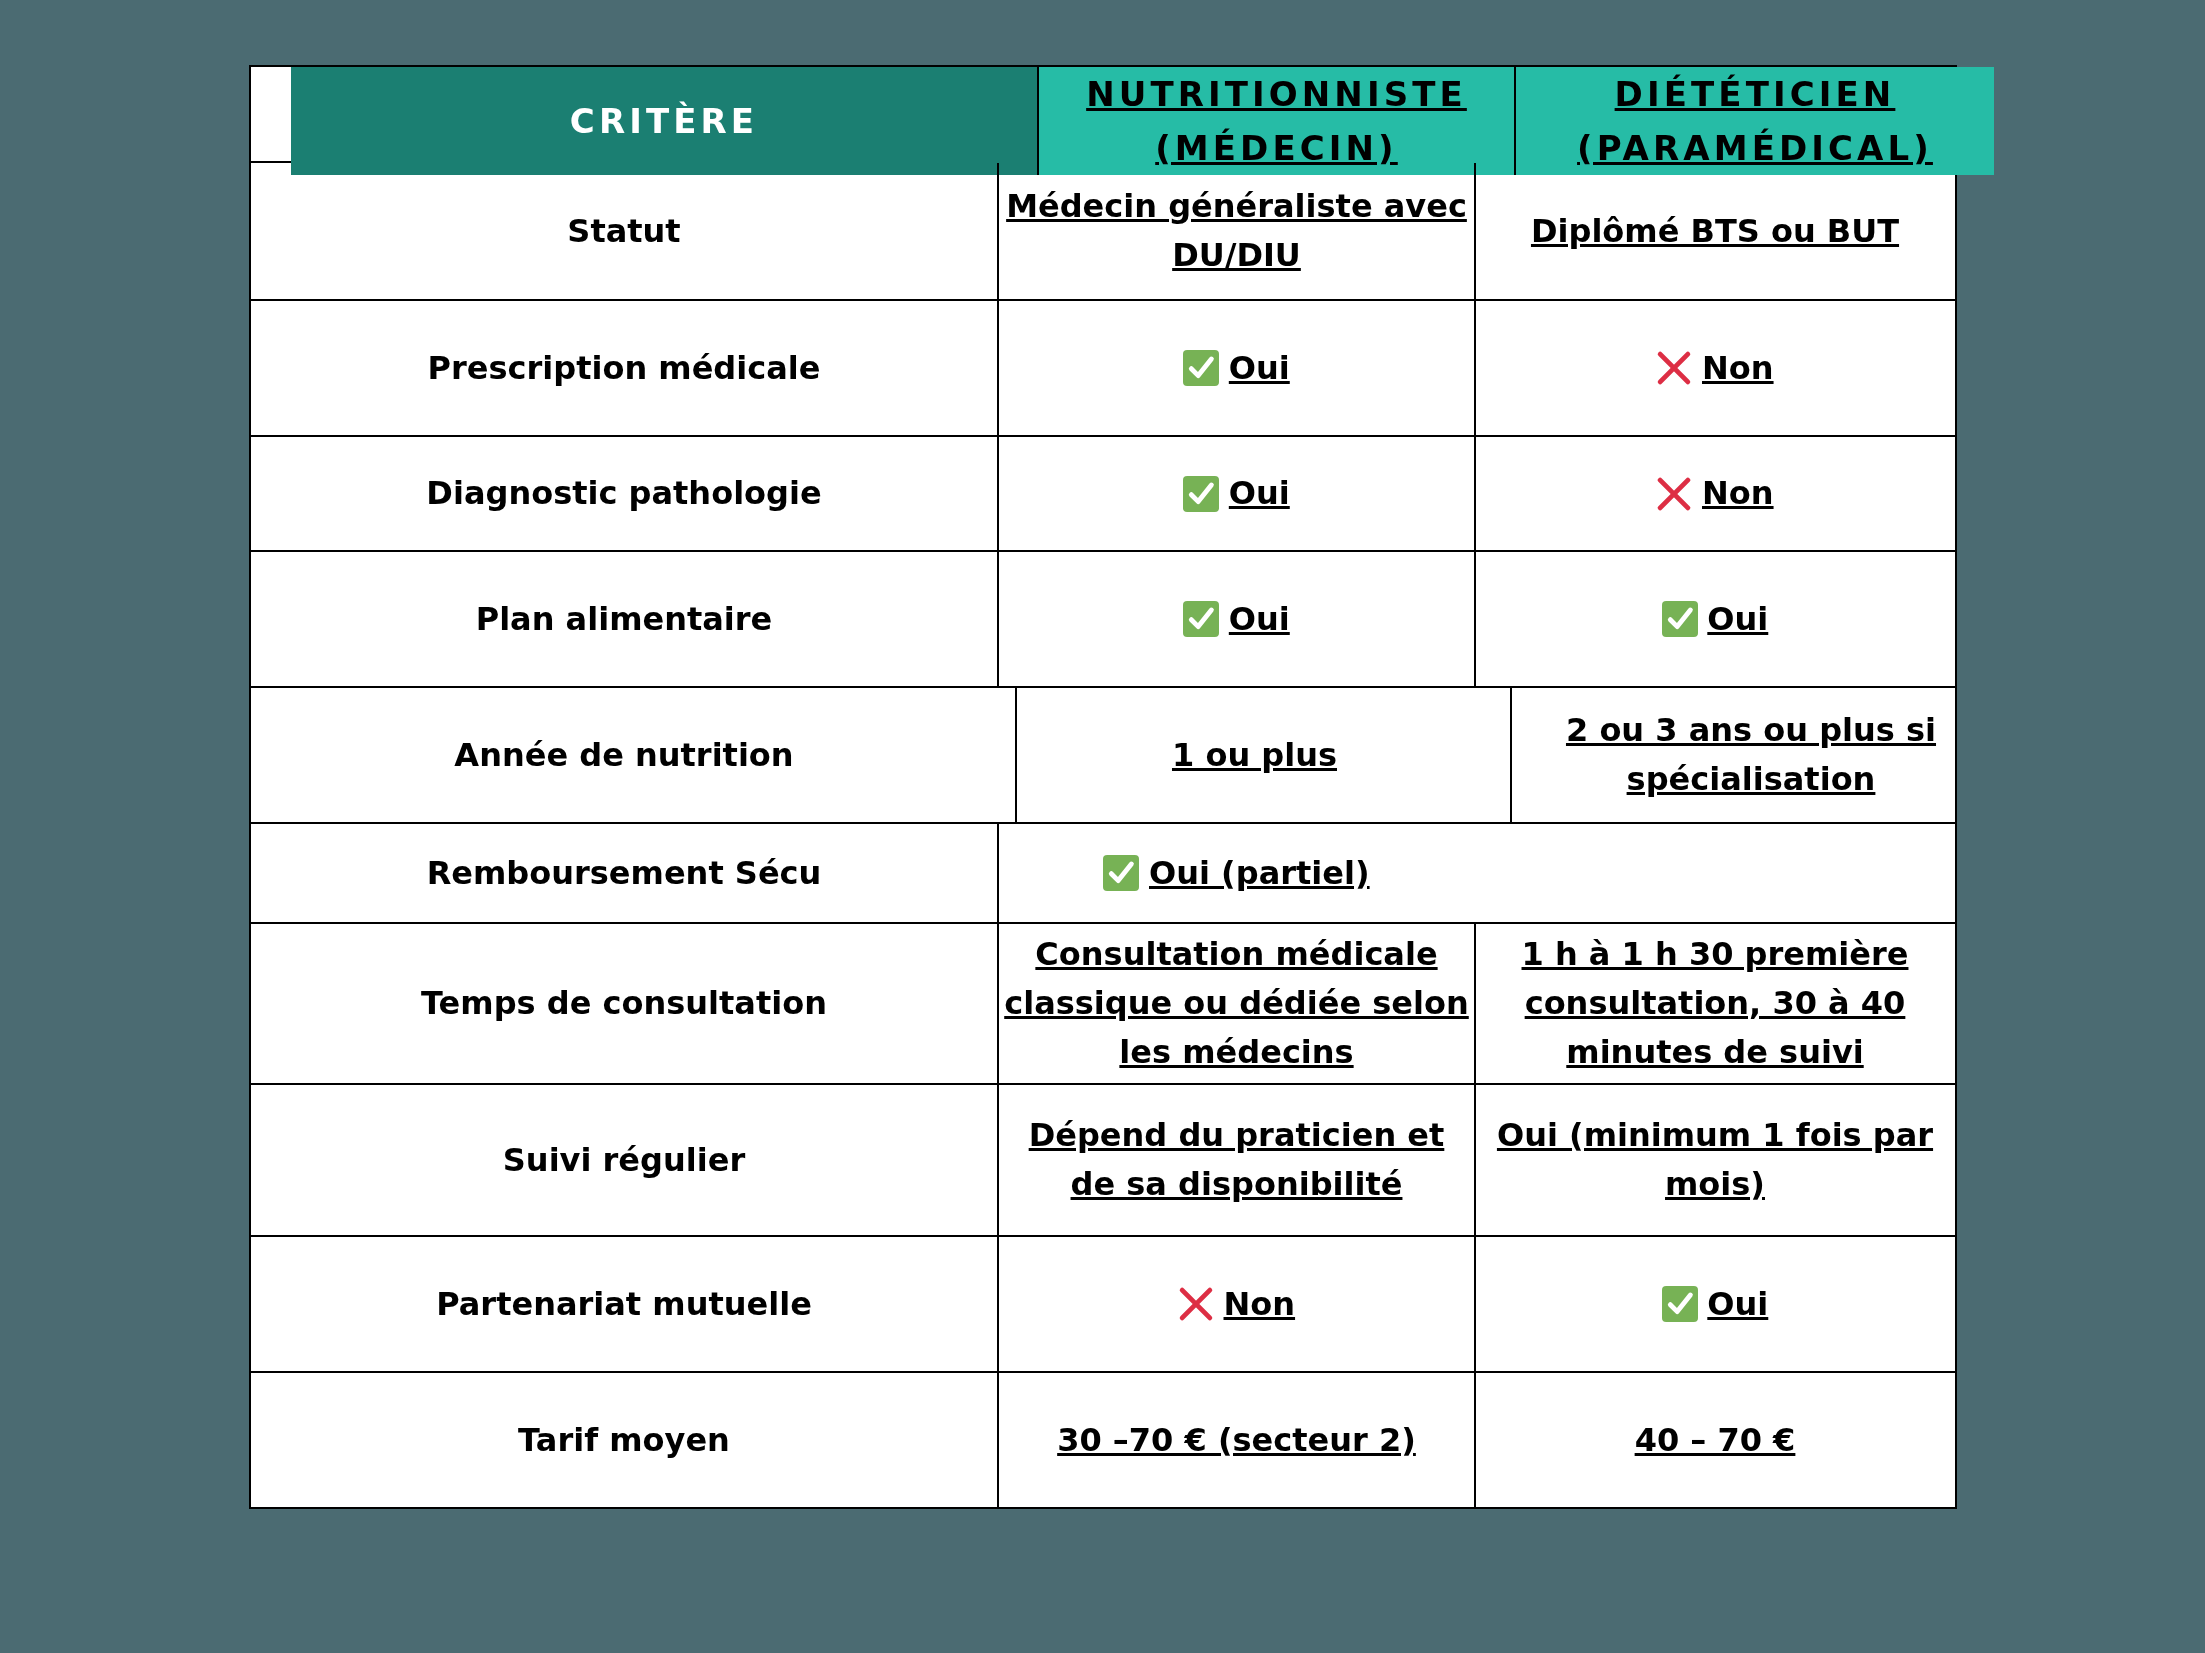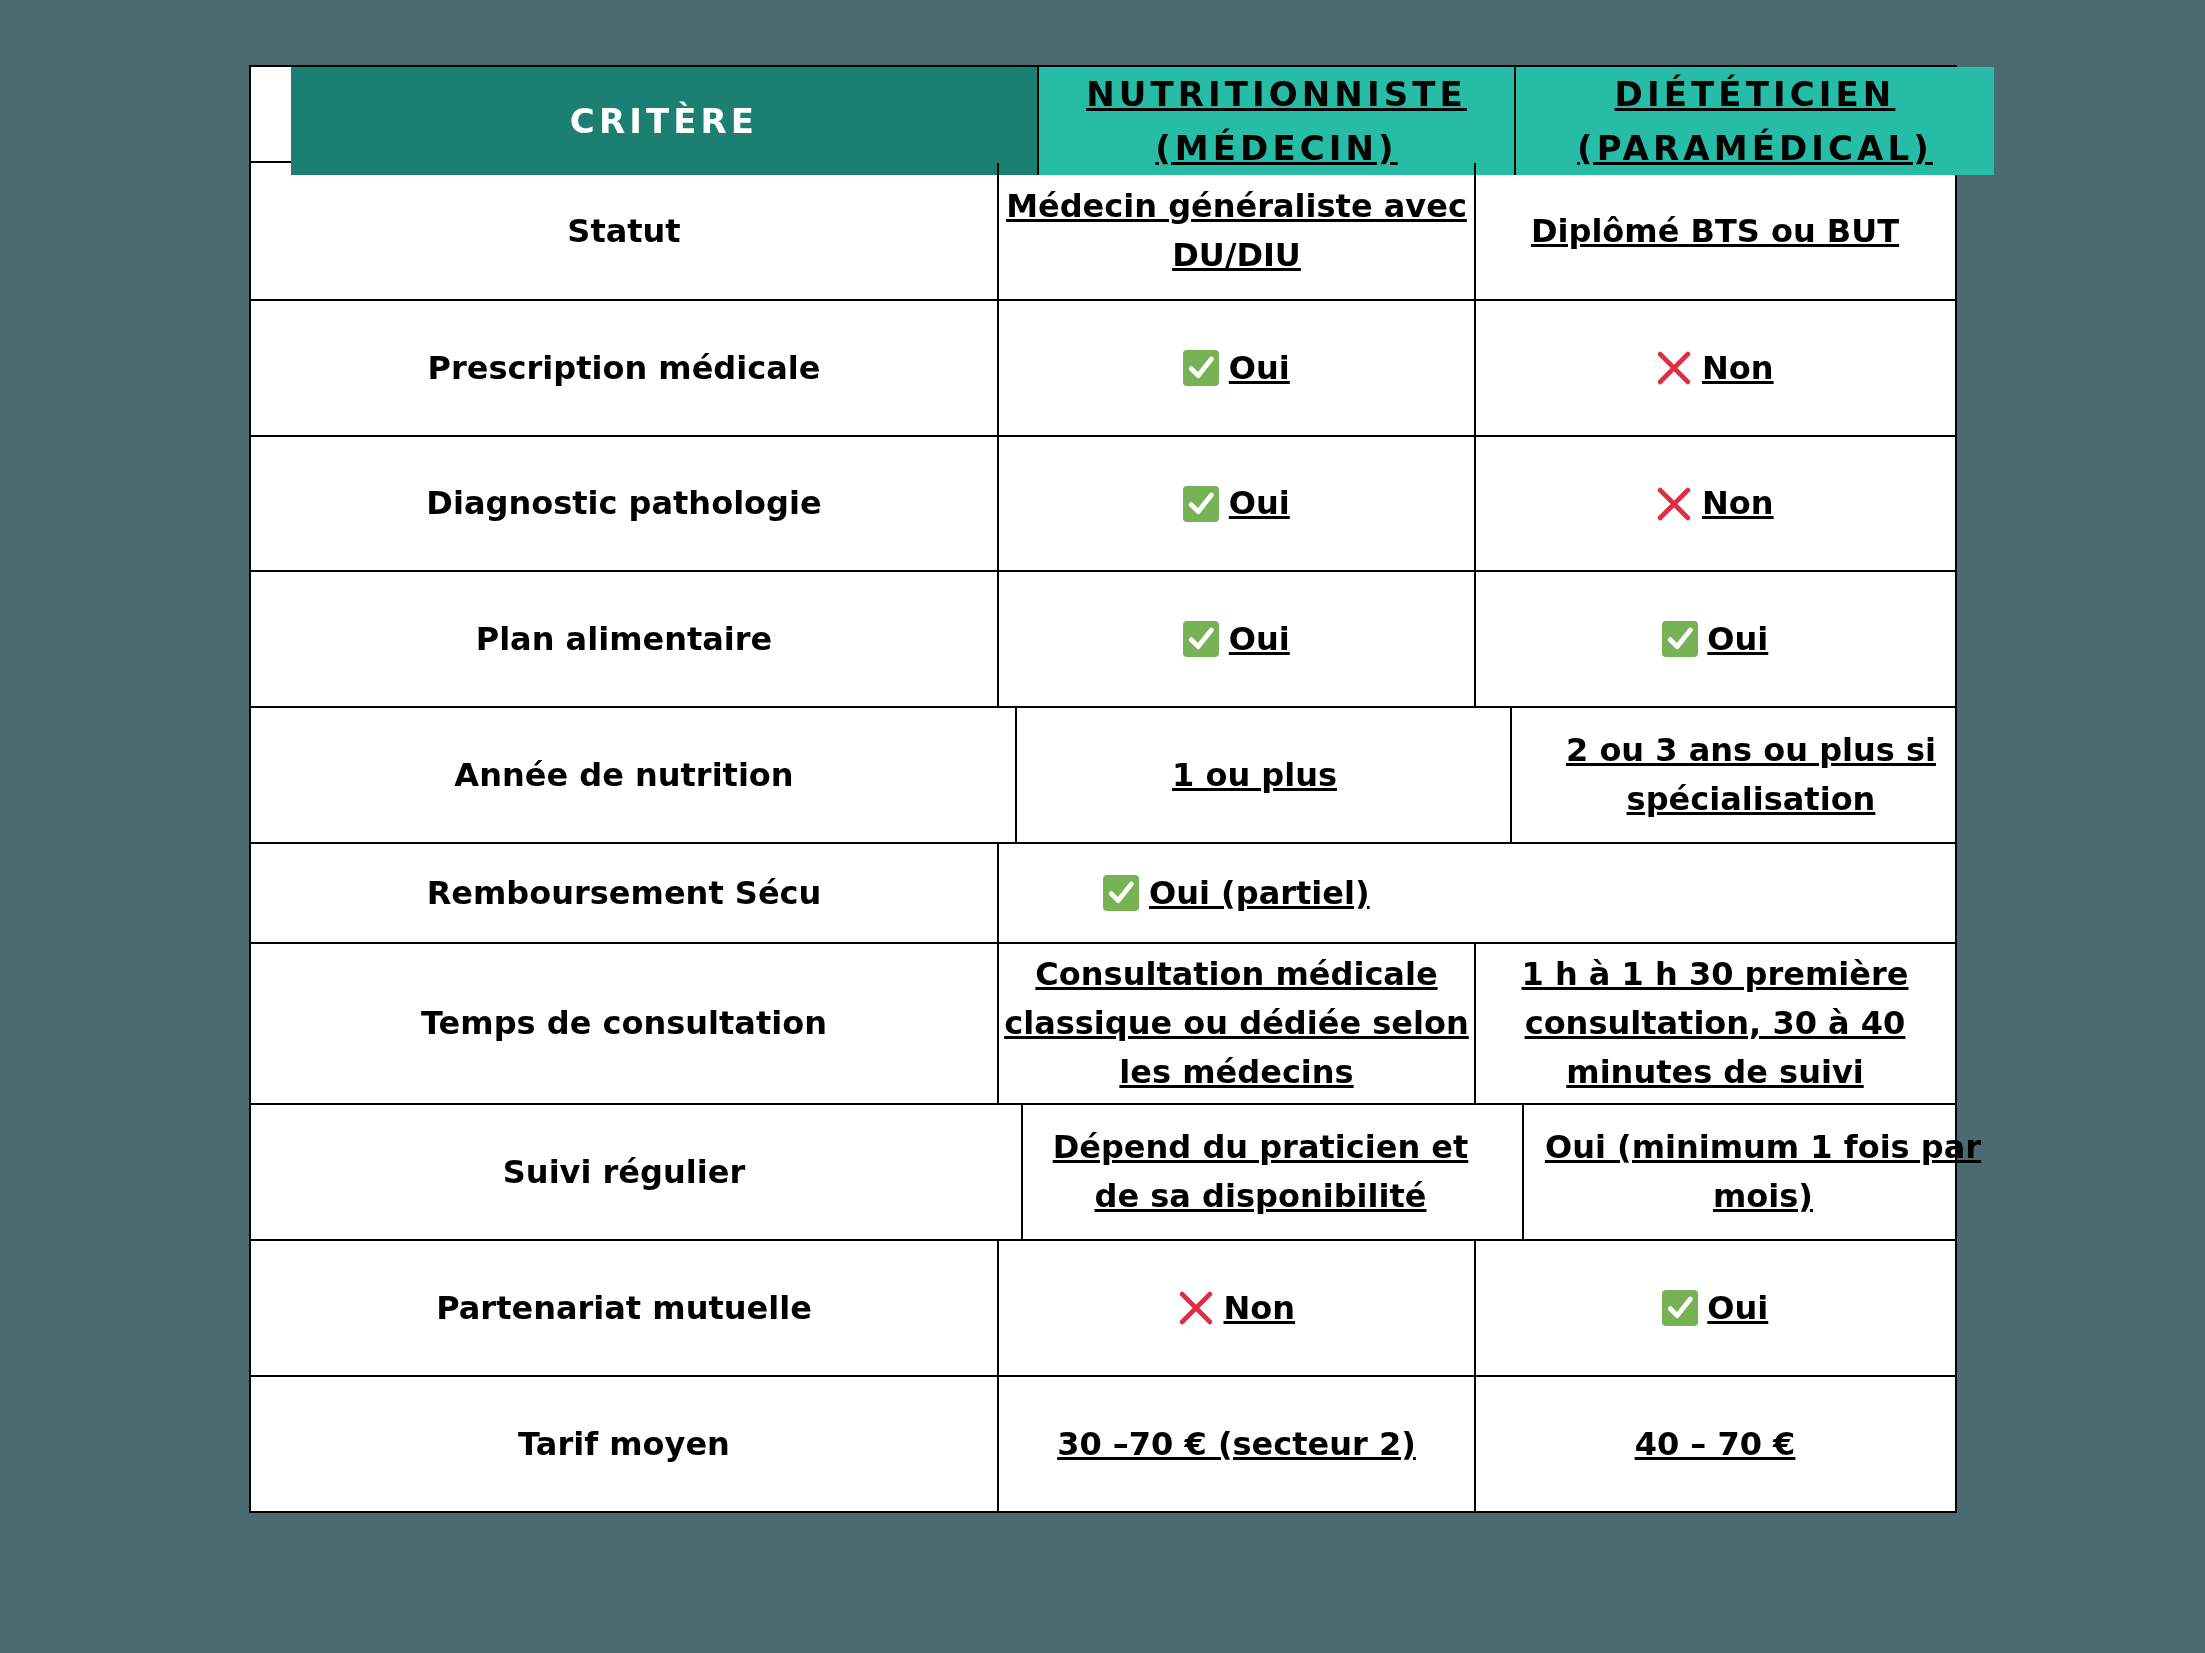--- a/index.html
+++ b/index.html
@@ -115,21 +115,21 @@
           <span class="inline">
             <span class="ico-cross">
     <svg width="36" height="36" viewBox="0 0 52 52">
                 <path d="M6 6 L46 46 M46 6 L6 46" fill="none" stroke="#dd2e44" stroke-width="7" stroke-linecap="round"></path>
               </svg>
   </span>
             <span>Non</span>
           </span>
         </div>
       </div>
-      <div class="row" style="height: 135px;">
+      <div class="row" style="height: 115px;">
         <div class="cell">
           <span>Diagnostic pathologie</span>
         </div>
         <div class="cell">
           <span class="inline">
             <span class="ico-check">
     <svg width="36" height="36" viewBox="0 0 52 52">
                 <path d="M12 27 L22 37 L41 13" fill="none" stroke="#fff" stroke-width="7" stroke-linecap="round" stroke-linejoin="round"></path>
               </svg>
   </span>
@@ -210,21 +210,21 @@
           <span class="inline">
             <span>Consultation médicale classique ou dédiée selon les médecins</span>
           </span>
         </div>
         <div class="cell">
           <span class="inline">
             <span>1 h à 1 h 30 première consultation, 30 à 40 minutes de suivi</span>
           </span>
         </div>
       </div>
-      <div class="row" style="height: 136px; gap: 24px;">
+      <div class="row" style="height: 152px;">
         <div class="cell">
           <span>Suivi régulier</span>
         </div>
         <div class="cell">
           <span class="inline">
             <span>Dépend du praticien et de sa disponibilité</span>
           </span>
         </div>
         <div class="cell">
           <span class="inline">

